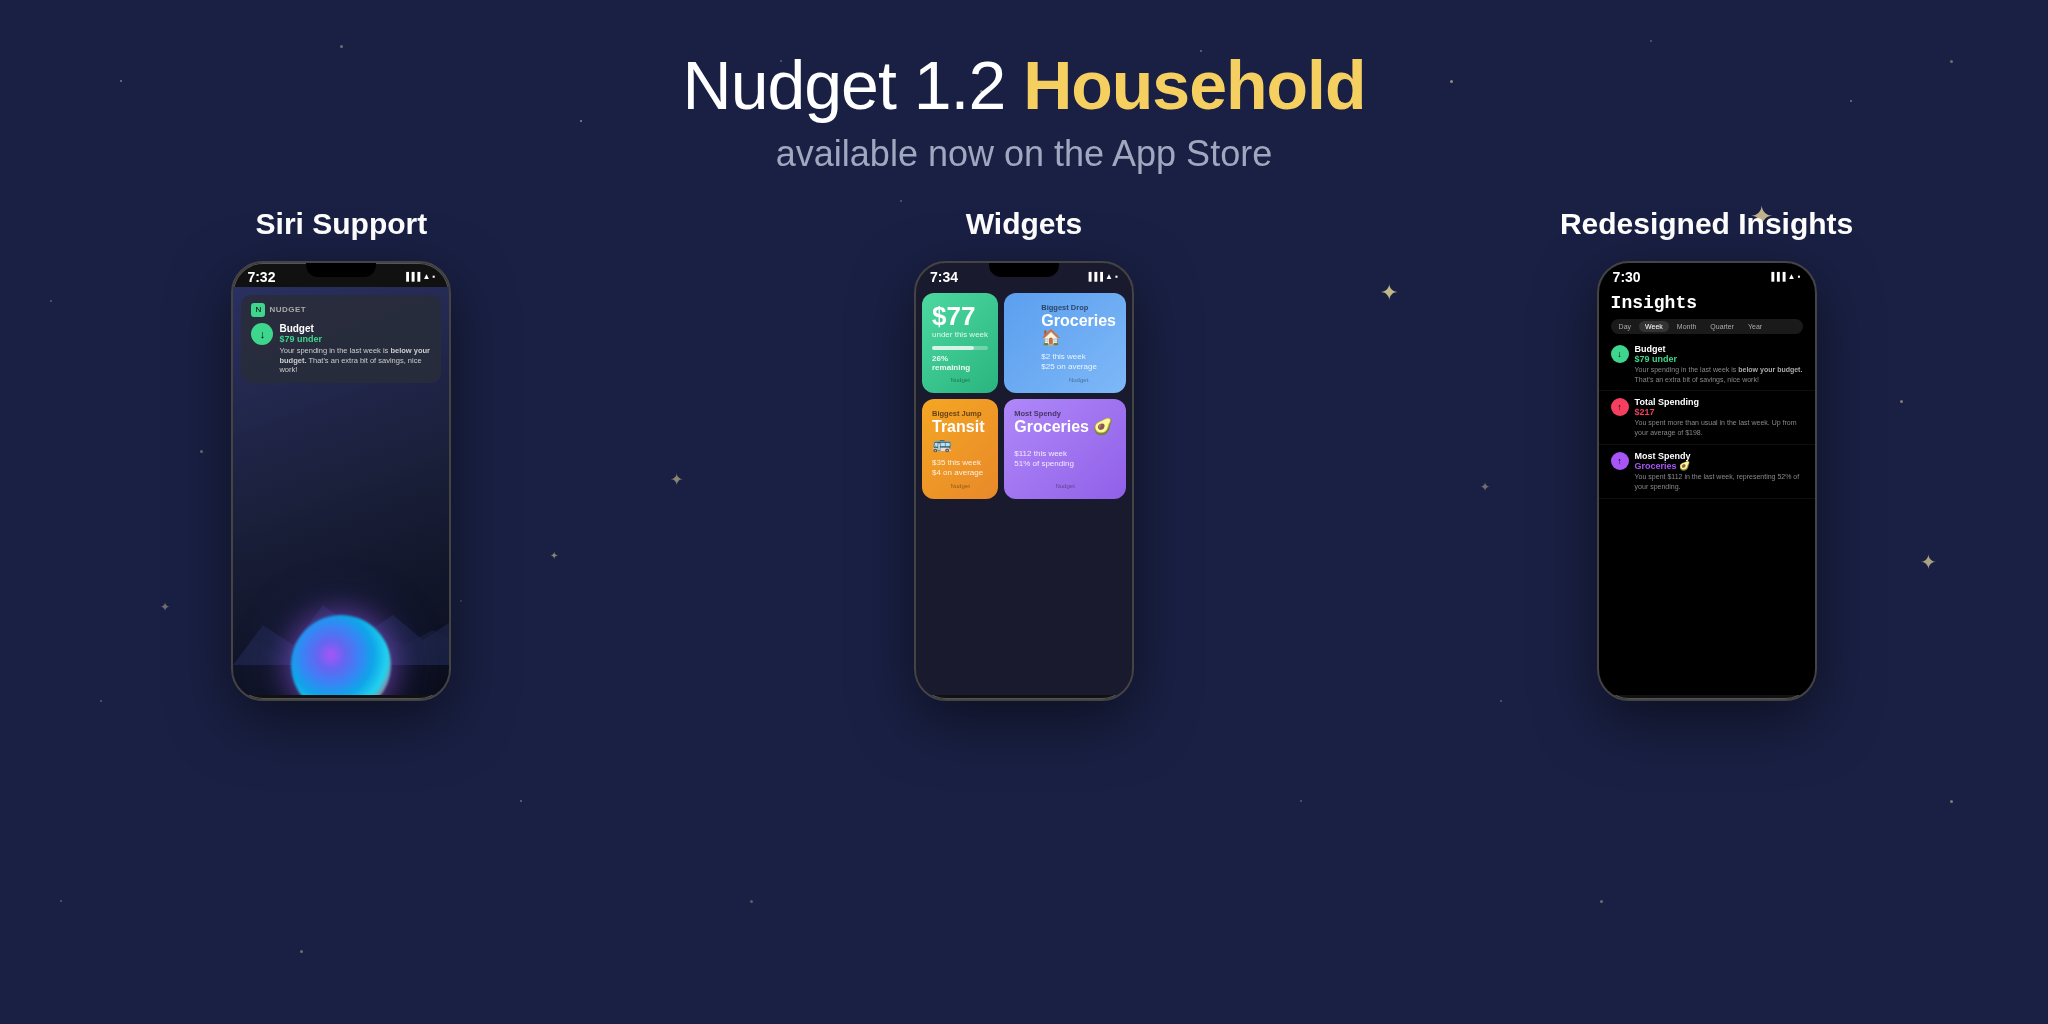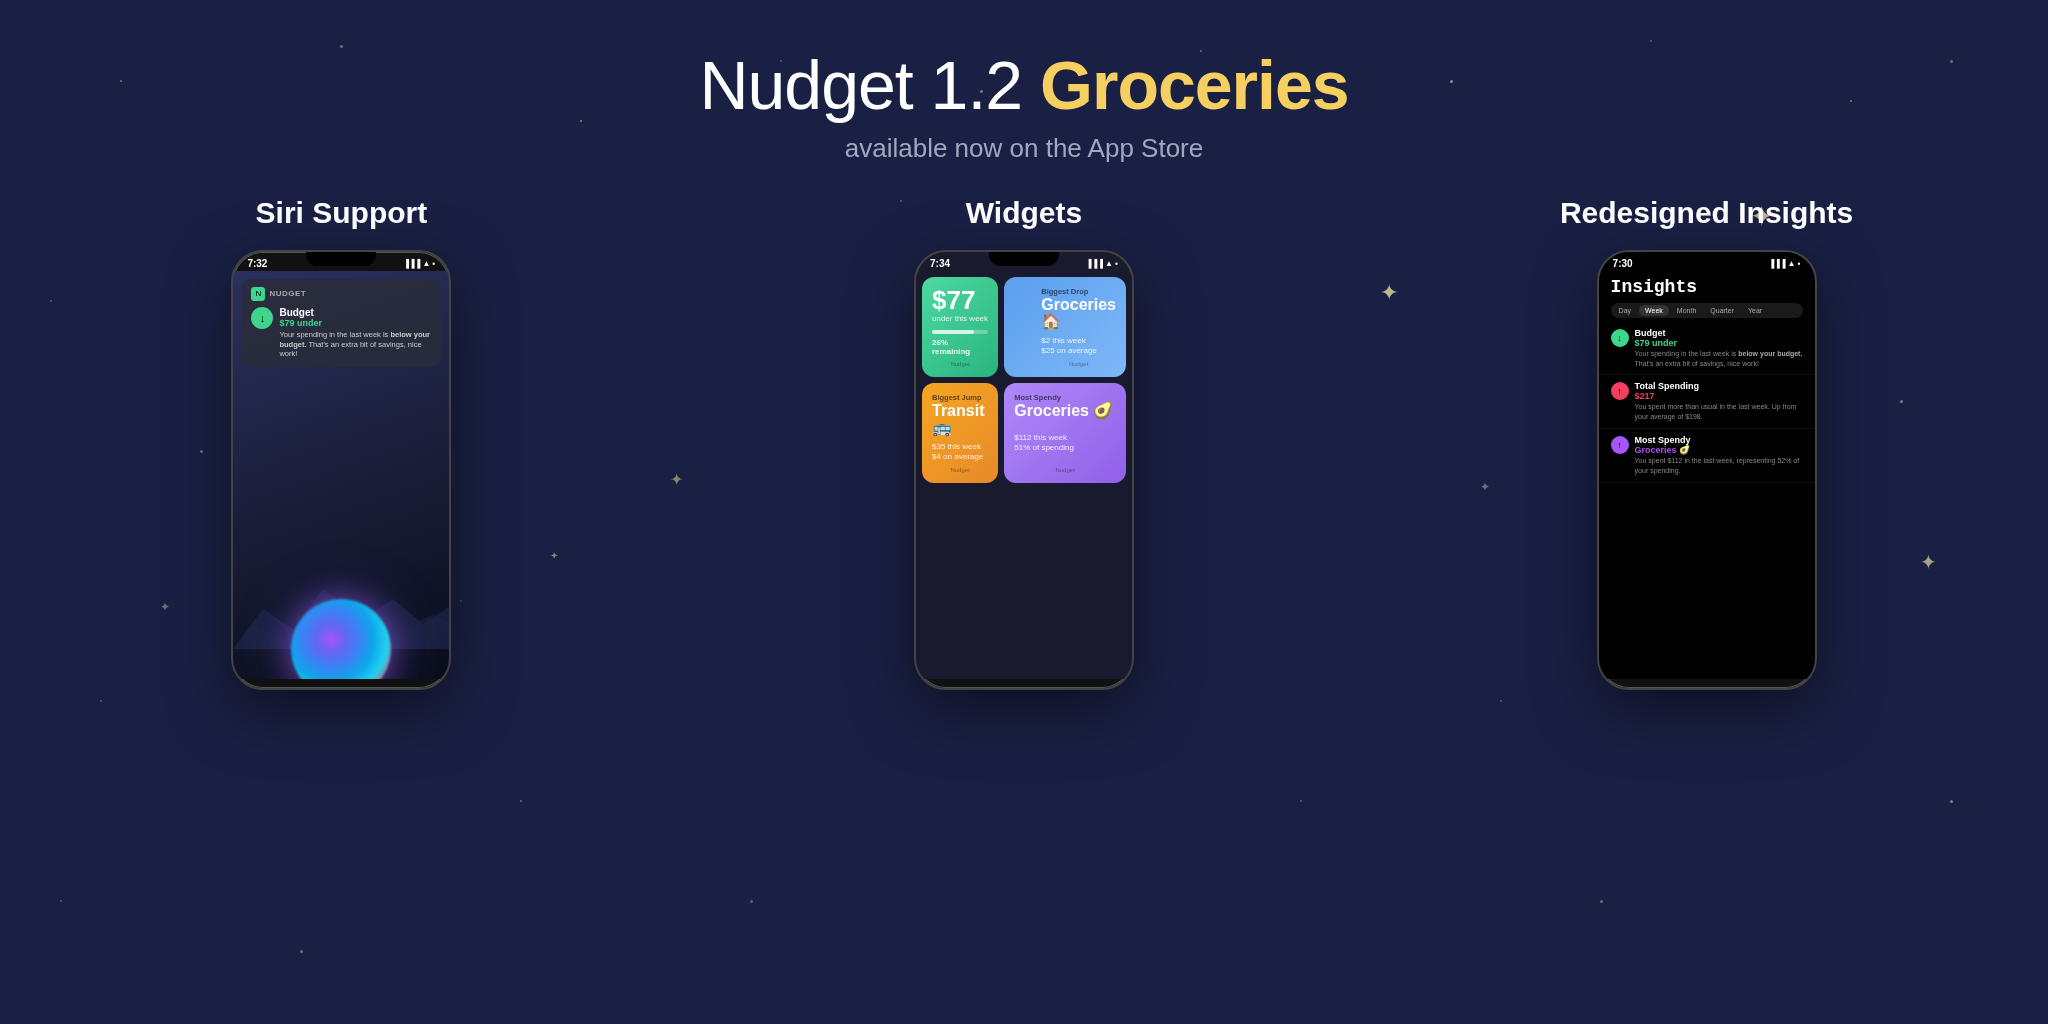--- a/index.html
+++ b/index.html
@@ -38,21 +38,21 @@
       font-weight: 300;
       color: #ffffff;
       letter-spacing: -1px;
       line-height: 1.1;
     }
     .header-title-highlight {
       color: #f5d060;
       font-weight: 700;
     }
     .header-subtitle {
-      font-size: 26px;
+      font-size: 36px;
       color: #a0a8c0;
       margin-top: 10px;
       font-weight: 400;
     }
 
     
     .features {
       display: flex;
       justify-content: center;
       align-items: flex-start;
@@ -98,21 +98,21 @@
     }
     .phone-status-bar {
       display: flex;
       justify-content: space-between;
       align-items: center;
       padding: 6px 14px 2px;
       position: relative;
       z-index: 5;
     }
     .phone-time {
-      font-size: 10px;
+      font-size: 14px;
       font-weight: 600;
       color: #fff;
     }
     .phone-icons {
       font-size: 8px;
       color: #fff;
       display: flex;
       gap: 3px;
       align-items: center;
     }
@@ -403,21 +403,21 @@
   <div style="position:absolute;left:1480px;top:480px;color:#c8b89a;font-size:12px;opacity:0.5">✦</div>
   <div style="position:absolute;left:1750px;top:200px;color:#e8d8a0;font-size:28px;opacity:0.8">✦</div>
   <div style="position:absolute;left:1620px;top:560px;color:#c8b89a;font-size:10px;opacity:0.6">✦</div>
   <div style="position:absolute;left:160px;top:600px;color:#c8b89a;font-size:12px;opacity:0.5">✦</div>
   <div style="position:absolute;left:1920px;top:550px;color:#e8d8a0;font-size:20px;opacity:0.7">✦</div>
   <div style="position:absolute;left:670px;top:470px;color:#d4c890;font-size:16px;opacity:0.6">✦</div>
 </div>
 
 <div class="header">
   <h1 class="header-title">
-    <span>Nudget 1.2 </span><span class="header-title-highlight">Groceries</span>
+    <span>Nudget 1.2 </span><span class="header-title-highlight">Household</span>
   </h1>
   <p class="header-subtitle">available now on the App Store</p>
 </div>
 
 <div class="features">
 
   <div class="feature-col">
     <h2 class="feature-label">Siri Support</h2>
     <div class="phone">
       <div class="phone-notch"></div>

